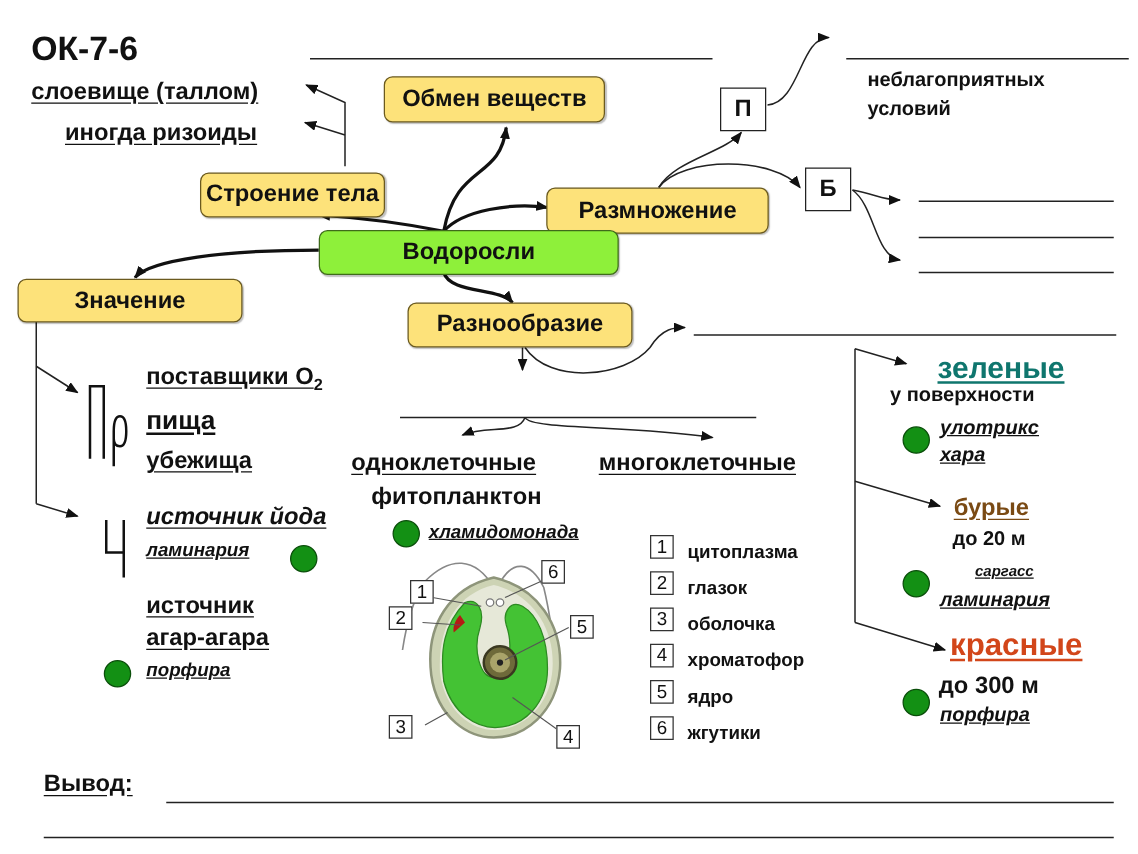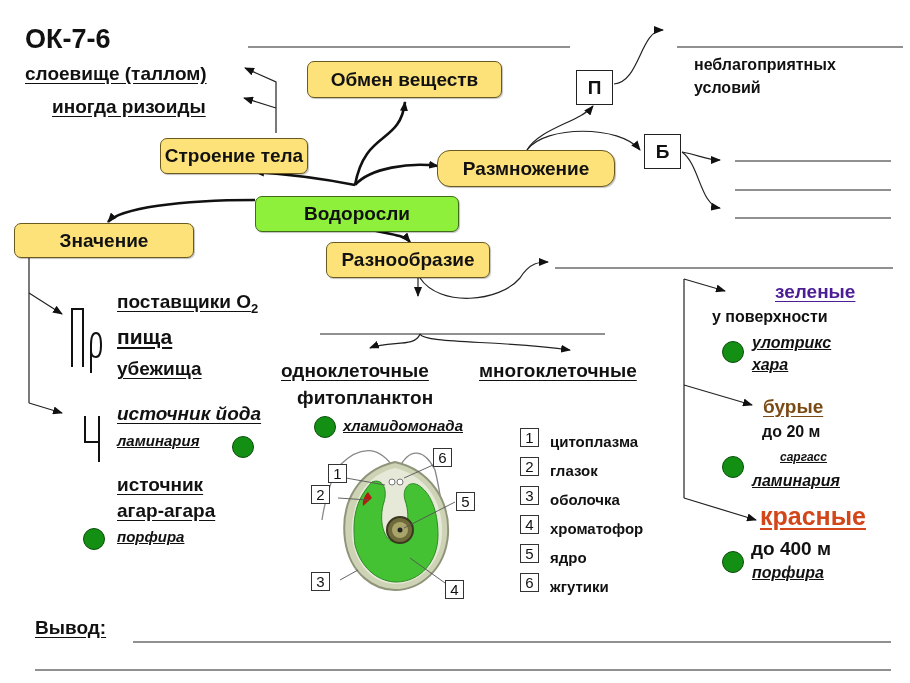--- a/index.html
+++ b/index.html
@@ -73,26 +73,26 @@
     <path d="M355,185 C370,168 410,162 438,166" marker-end="url(#ah)"></path>
     <path d="M255,200 C180,200 120,208 108,222" marker-end="url(#ah)"></path>
     <path d="M355,218 C360,235 400,230 410,242" marker-end="url(#ah)"></path>
   </g>
 </svg>
 
 <div class="t" style="left:25px;top:24px;font-size:27px;">ОК-7-6</div>
 <div class="t u" style="left:25px;top:63px;font-size:19px;">слоевище (таллом)</div>
 <div class="t u" style="left:52px;top:96px;font-size:19px;">иногда ризоиды</div>
 
-<div class="node" style="left:307px;top:61px;width:195px;height:37px;">Обмен веществ</div>
+<div class="node" style="left:307px;top:61px;width:177px;height:37px;">Обмен веществ</div>
 <div class="node" style="left:160px;top:138px;width:148px;height:36px;">Строение тела</div>
-<div class="node" style="left:437px;top:150px;width:178px;height:37px;border-radius:13px;">Размножение</div>
-<div class="node green" style="left:255px;top:196px;width:204px;height:36px;">Водоросли</div>
+<div class="node" style="left:437px;top:150px;width:178px;height:37px;">Размножение</div>
+<div class="node green" style="left:255px;top:184px;width:240px;height:36px;">Водоросли</div>
 <div class="node" style="left:14px;top:223px;width:180px;height:35px;">Значение</div>
-<div class="node" style="left:326px;top:242px;width:164px;height:36px;">Разнообразие</div>
+<div class="node" style="left:326px;top:242px;width:180px;height:36px;">Разнообразие</div>
 
 <div class="sq" style="left:576px;top:70px;width:37px;height:35px;">П</div>
 <div class="sq" style="left:644px;top:134px;width:37px;height:35px;">Б</div>
 <div class="t" style="left:694px;top:53px;font-size:16px;line-height:23px;">
   <div>неблагоприятных</div>
   <div>условий</div>
 </div>
 
 <svg class="abs" style="left:68px;top:305px;width:36px;height:72px;">
   <g fill="none" stroke="#111" stroke-width="2">
@@ -174,30 +174,30 @@
   <div style="position:relative;height:29px;">
       <div class="nb" style="left:0;top:0;">5</div>
       <span class="t" style="left:30px;top:5px;font-size:15px;">ядро</span>
     </div>
   <div style="position:relative;height:29px;">
       <div class="nb" style="left:0;top:0;">6</div>
       <span class="t" style="left:30px;top:5px;font-size:15px;">жгутики</span>
     </div>
 </div>
 
-<div class="t u" style="left:750px;top:281px;font-size:19px;color:#4c1d95;margin-left:25px;">зеленые</div>
+<div class="t u" style="left:750px;top:281px;font-size:24px;color:#0f766e;">зеленые</div>
 <div class="t" style="left:712px;top:308px;font-size:16px;">у поверхности</div>
 <div class="dot" style="left:722px;top:341px;"></div>
 <div class="t it" style="left:752px;top:334px;font-size:16px;">улотрикс</div>
 <div class="t it" style="left:752px;top:356px;font-size:16px;">хара</div>
 
 <div class="t u" style="left:763px;top:396px;font-size:19px;color:#7a4a14;">бурые</div>
 <div class="t" style="left:762px;top:423px;font-size:16px;">до 20 м</div>
 <div class="dot" style="left:722px;top:456px;"></div>
 <div class="t it" style="left:780px;top:450px;font-size:12px;text-align:right;">саргасс</div>
 <div class="t it" style="left:752px;top:472px;font-size:16px;">ламинария</div>
 
 <div class="t u" style="left:760px;top:502px;font-size:25px;color:#d2461a;">красные</div>
-<div class="t" style="left:751px;top:538px;font-size:19px;font-weight:bold;">до 400 м</div>
+<div class="t" style="left:751px;top:538px;font-size:19px;font-weight:bold;">до 300 м</div>
 <div class="dot" style="left:722px;top:551px;"></div>
 <div class="t it" style="left:752px;top:564px;font-size:16px;">порфира</div>
 
 <div class="t u" style="left:35px;top:617px;font-size:19px;">Вывод:</div>
 
 </body></html>

